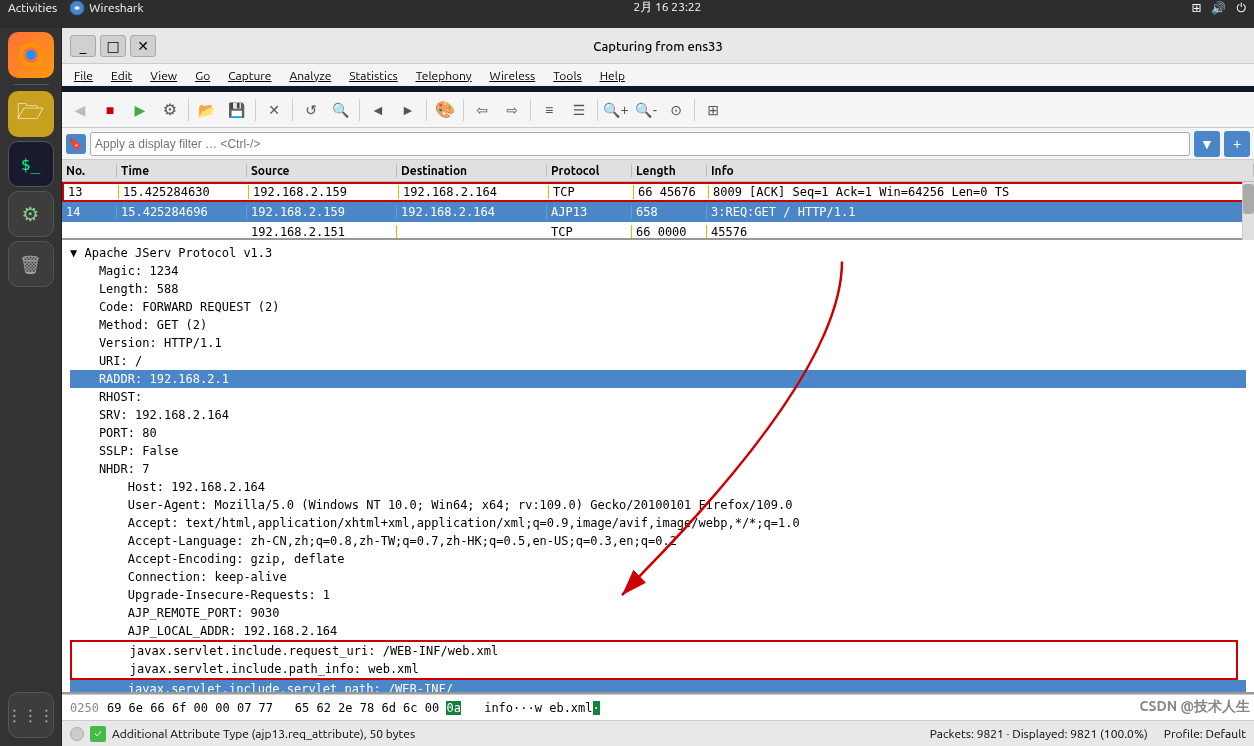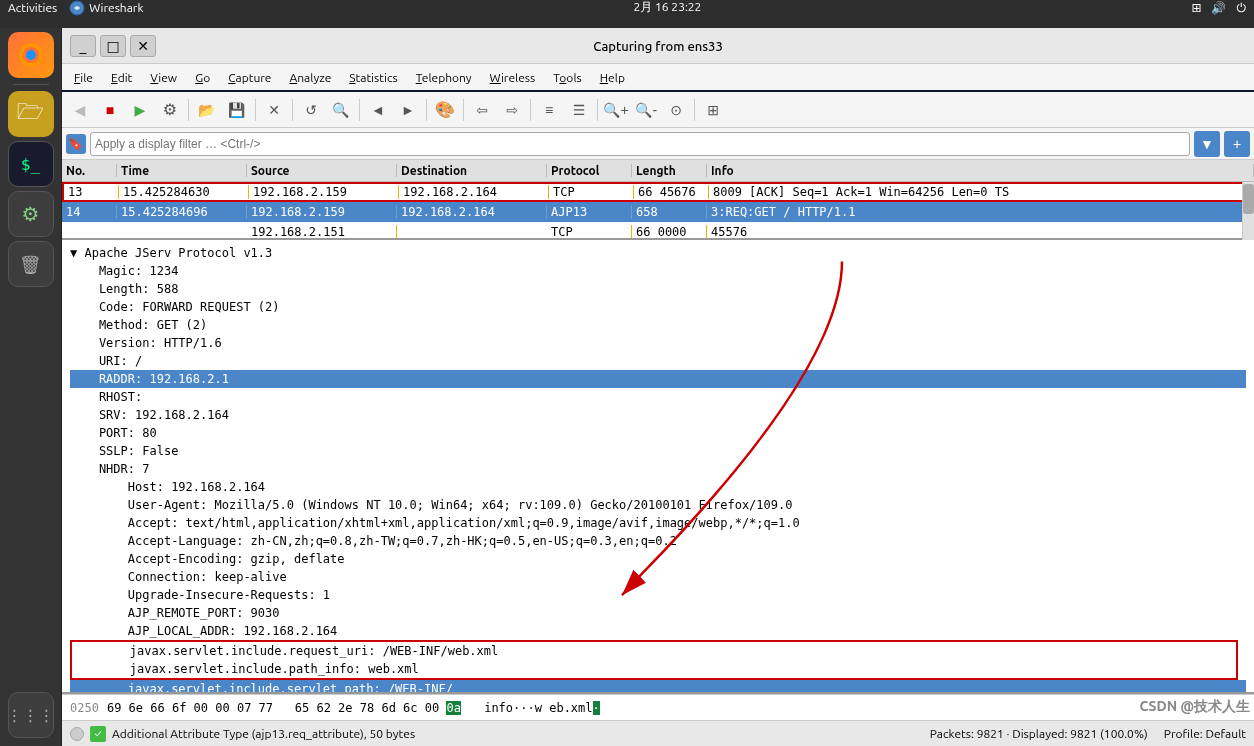--- a/index.html
+++ b/index.html
@@ -82,22 +82,23 @@
       font-size: 14px;
     }
 
     
     .menu-bar {
       background: #f5f5f5;
       height: 28px;
       display: flex;
       align-items: center;
       padding: 0 4px;
-      border-bottom: 2px solid #0f172a;
+      border-bottom: 6px solid #0f172a;
       gap: 2px;
+      text-decoration: underline;
     }
     .menu-item {
       padding: 3px 8px;
       cursor: pointer;
       font-size: 12px;
       border-radius: 3px;
     }
     .menu-item u { text-decoration: underline; }
 
     
@@ -432,21 +433,21 @@
     <div class="packet-detail" style="height:420px;position:relative;">
 
       
       <span style="display:block;white-space:pre;">▼ <span>Apache JServ Protocol v1.3</span></span>
 
       
       <span class="detail-line">    Magic: 1234</span><br>
       <span class="detail-line">    Length: 588</span><br>
       <span class="detail-line">    Code: FORWARD REQUEST (2)</span><br>
       <span class="detail-line">    Method: GET (2)</span><br>
-      <span class="detail-line">    Version: HTTP/1.6</span><br>
+      <span class="detail-line">    Version: HTTP/1.1</span><br>
       <span class="detail-line">    URI: /</span><br>
       <span class="detail-line highlighted-blue">    RADDR: 192.168.2.1</span>
       <span class="detail-line">    RHOST:</span><br>
       <span class="detail-line">    SRV: 192.168.2.164</span><br>
       <span class="detail-line">    PORT: 80</span><br>
       <span class="detail-line">    SSLP: False</span><br>
       <span class="detail-line">    NHDR: 7</span><br>
       <span class="detail-line">        Host: 192.168.2.164</span><br>
       <span class="detail-line">        User-Agent: Mozilla/5.0 (Windows NT 10.0; Win64; x64; rv:109.0) Gecko/20100101 Firefox/109.0</span><br>
       <span class="detail-line">        Accept: text/html,application/xhtml+xml,application/xml;q=0.9,image/avif,image/webp,*/*;q=1.0</span><br>

